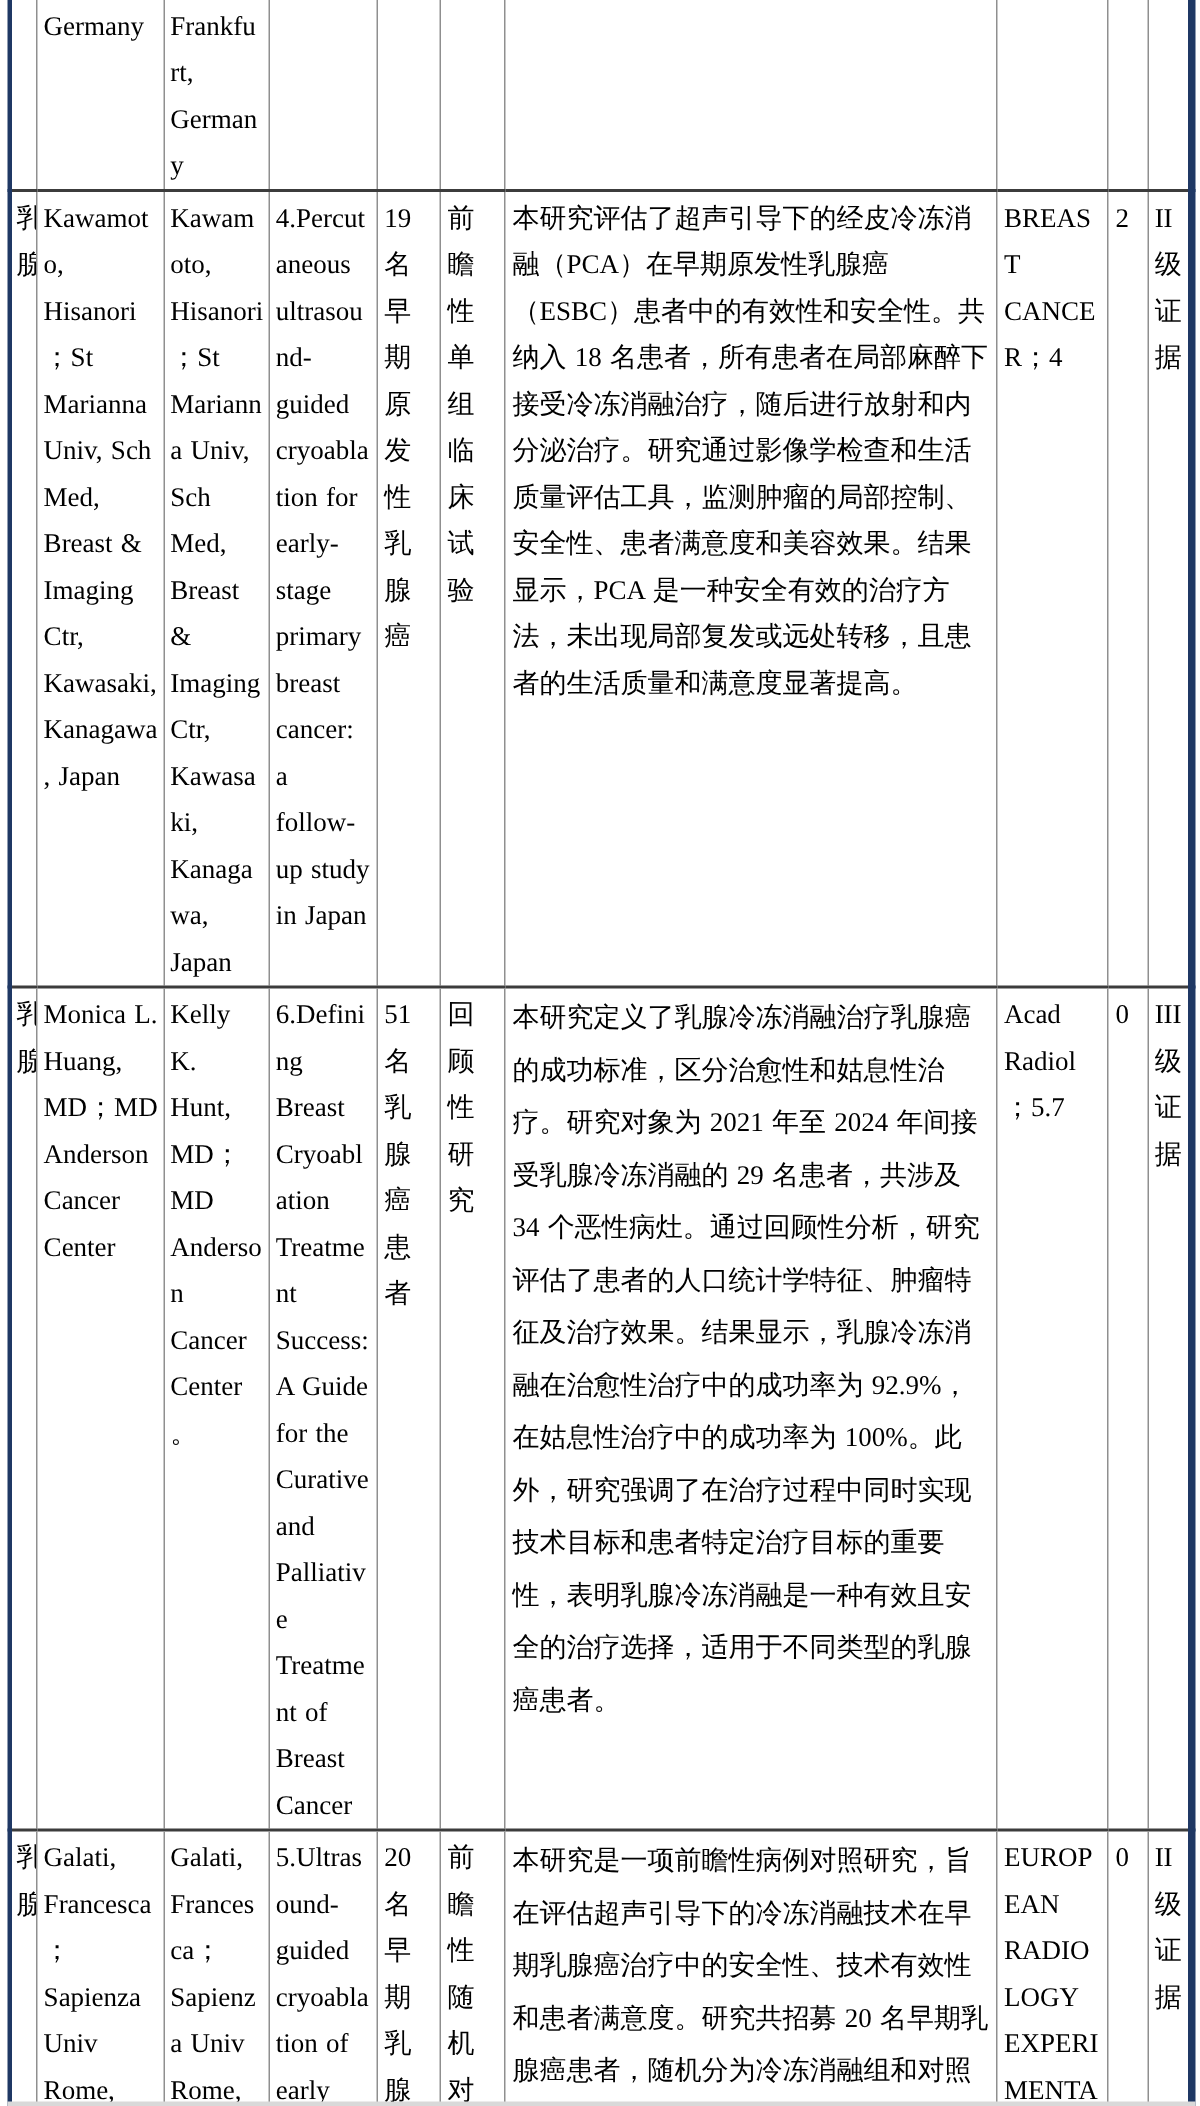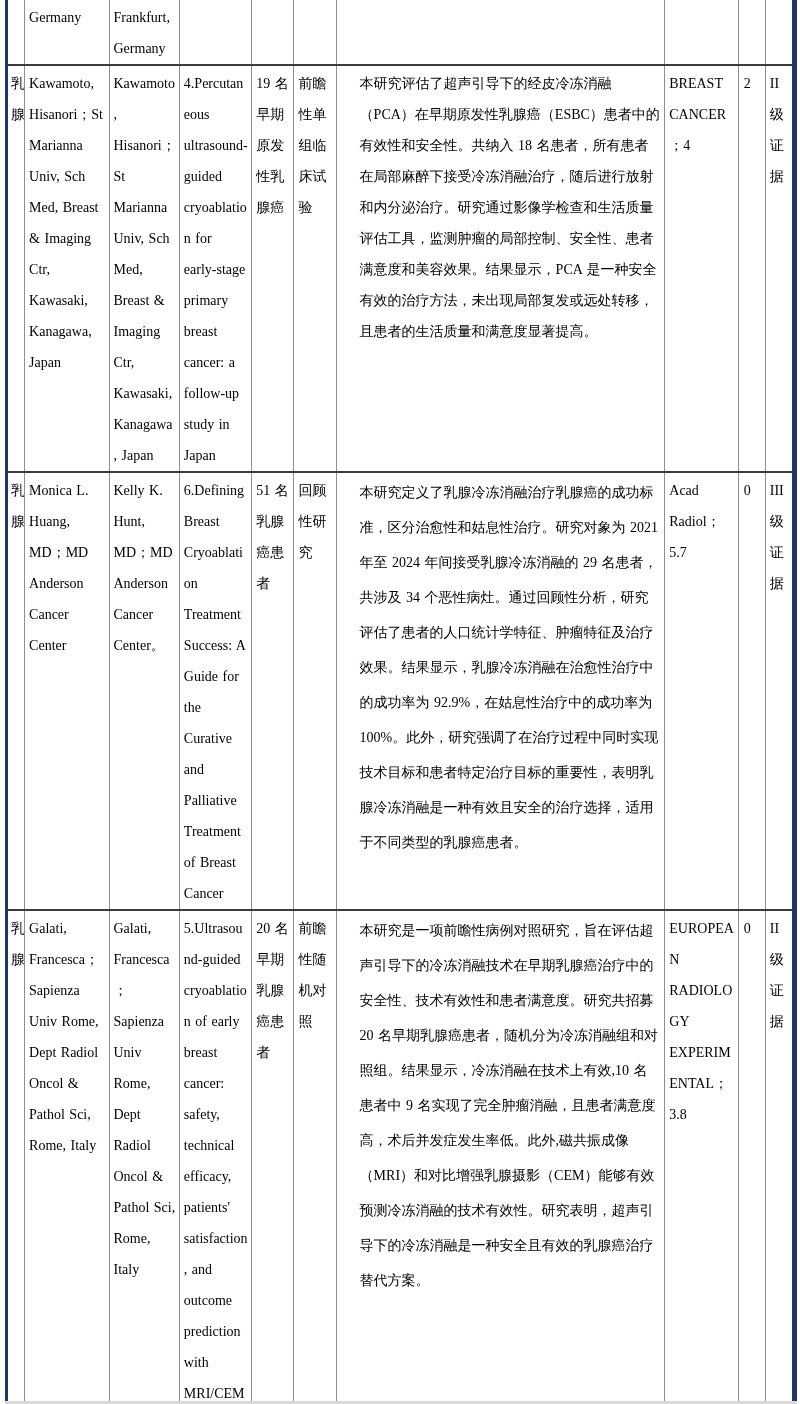--- a/index.html
+++ b/index.html
@@ -16,37 +16,37 @@
   }
   table.lit-table {
     position: absolute; left: 5px; top: 0;
     width: 792px; table-layout: fixed; border-collapse: collapse;
     border-left: 3px solid #1F3864;
     border-right: 5px solid #1F3864;
   }
   td {
     vertical-align: top;
     padding: 2px 3px 0 4px;
-    font-size: 14px;
+    font-size: 18px;
     line-height: 31px;
     border-right: 1px solid #8f8f8f;
     overflow: hidden;
     word-spacing: 1px;
   }
   td:last-child { border-right: 0; }
   tr.r0 td, tr.r1 td, tr.r2 td { border-bottom: 2px solid #3c3c3c; }
   tr.r3 td { border-bottom: 0; }
   tr.r0 { height: 62px; }
   tr.r1 { height: 403px; }
   tr.r2 { height: 436px; }
   tr.r3 { height: 497px; }
   td.col-cat { padding-left: 3px; padding-right: 0; }
   td.col-auth1, td.col-auth2, td.col-title { overflow-wrap: anywhere; }
   td.col-journal { overflow-wrap: break-word; }
-  td.col-summary { padding-left: 23px; padding-right: 4px; line-height: 31px; }
+  td.col-summary { padding-left: 5px; padding-right: 4px; line-height: 31px; }
   tr.r2 td.col-summary, tr.r3 td.col-summary { line-height: 35px; }
   td.col-cite { padding-left: 5px; }
 </style>
 </head>
 <body>
 
 <div class="sheet">
   <table class="lit-table">
     <colgroup>
       <col style="width:18px">

